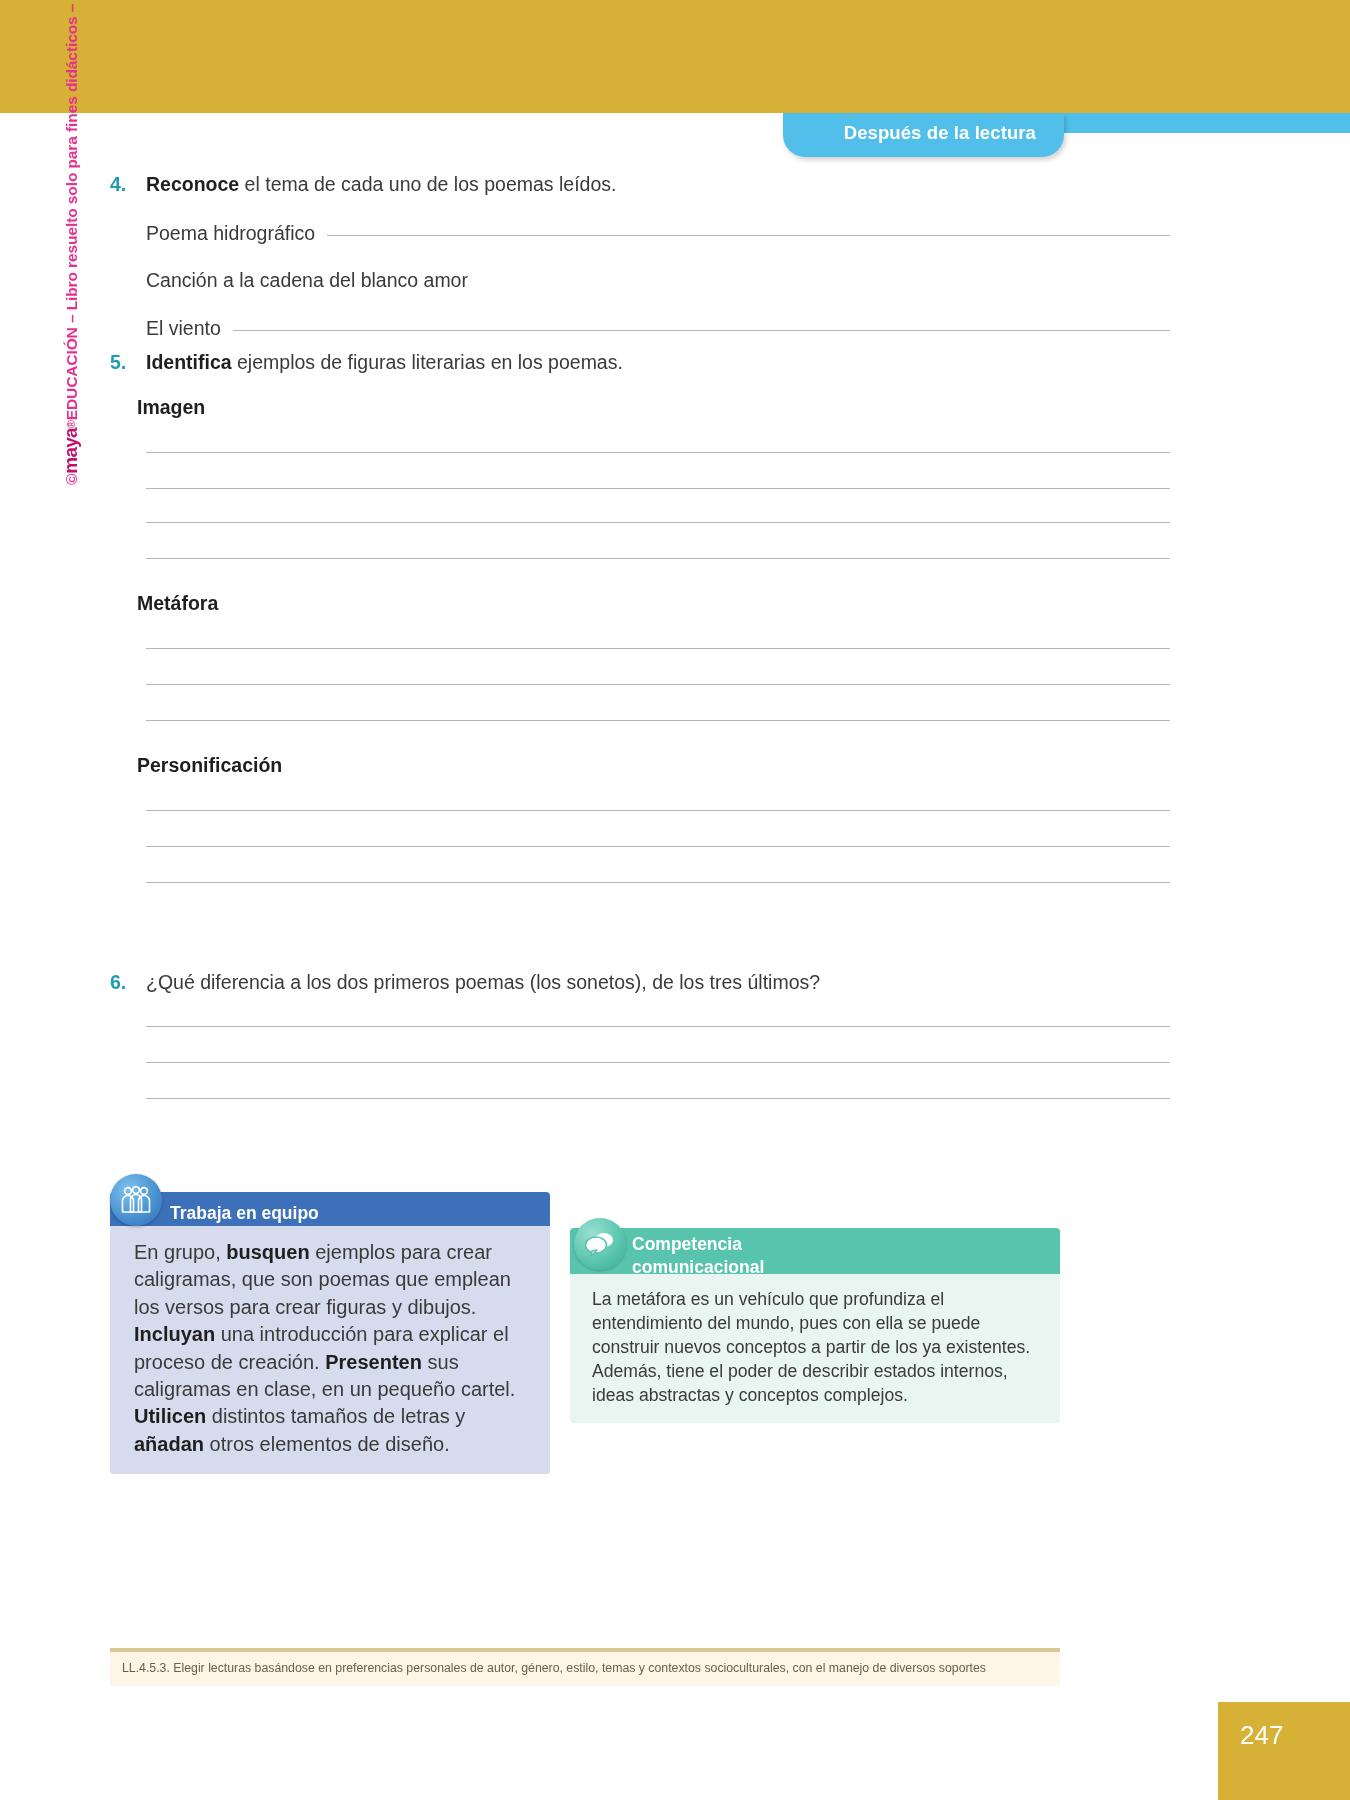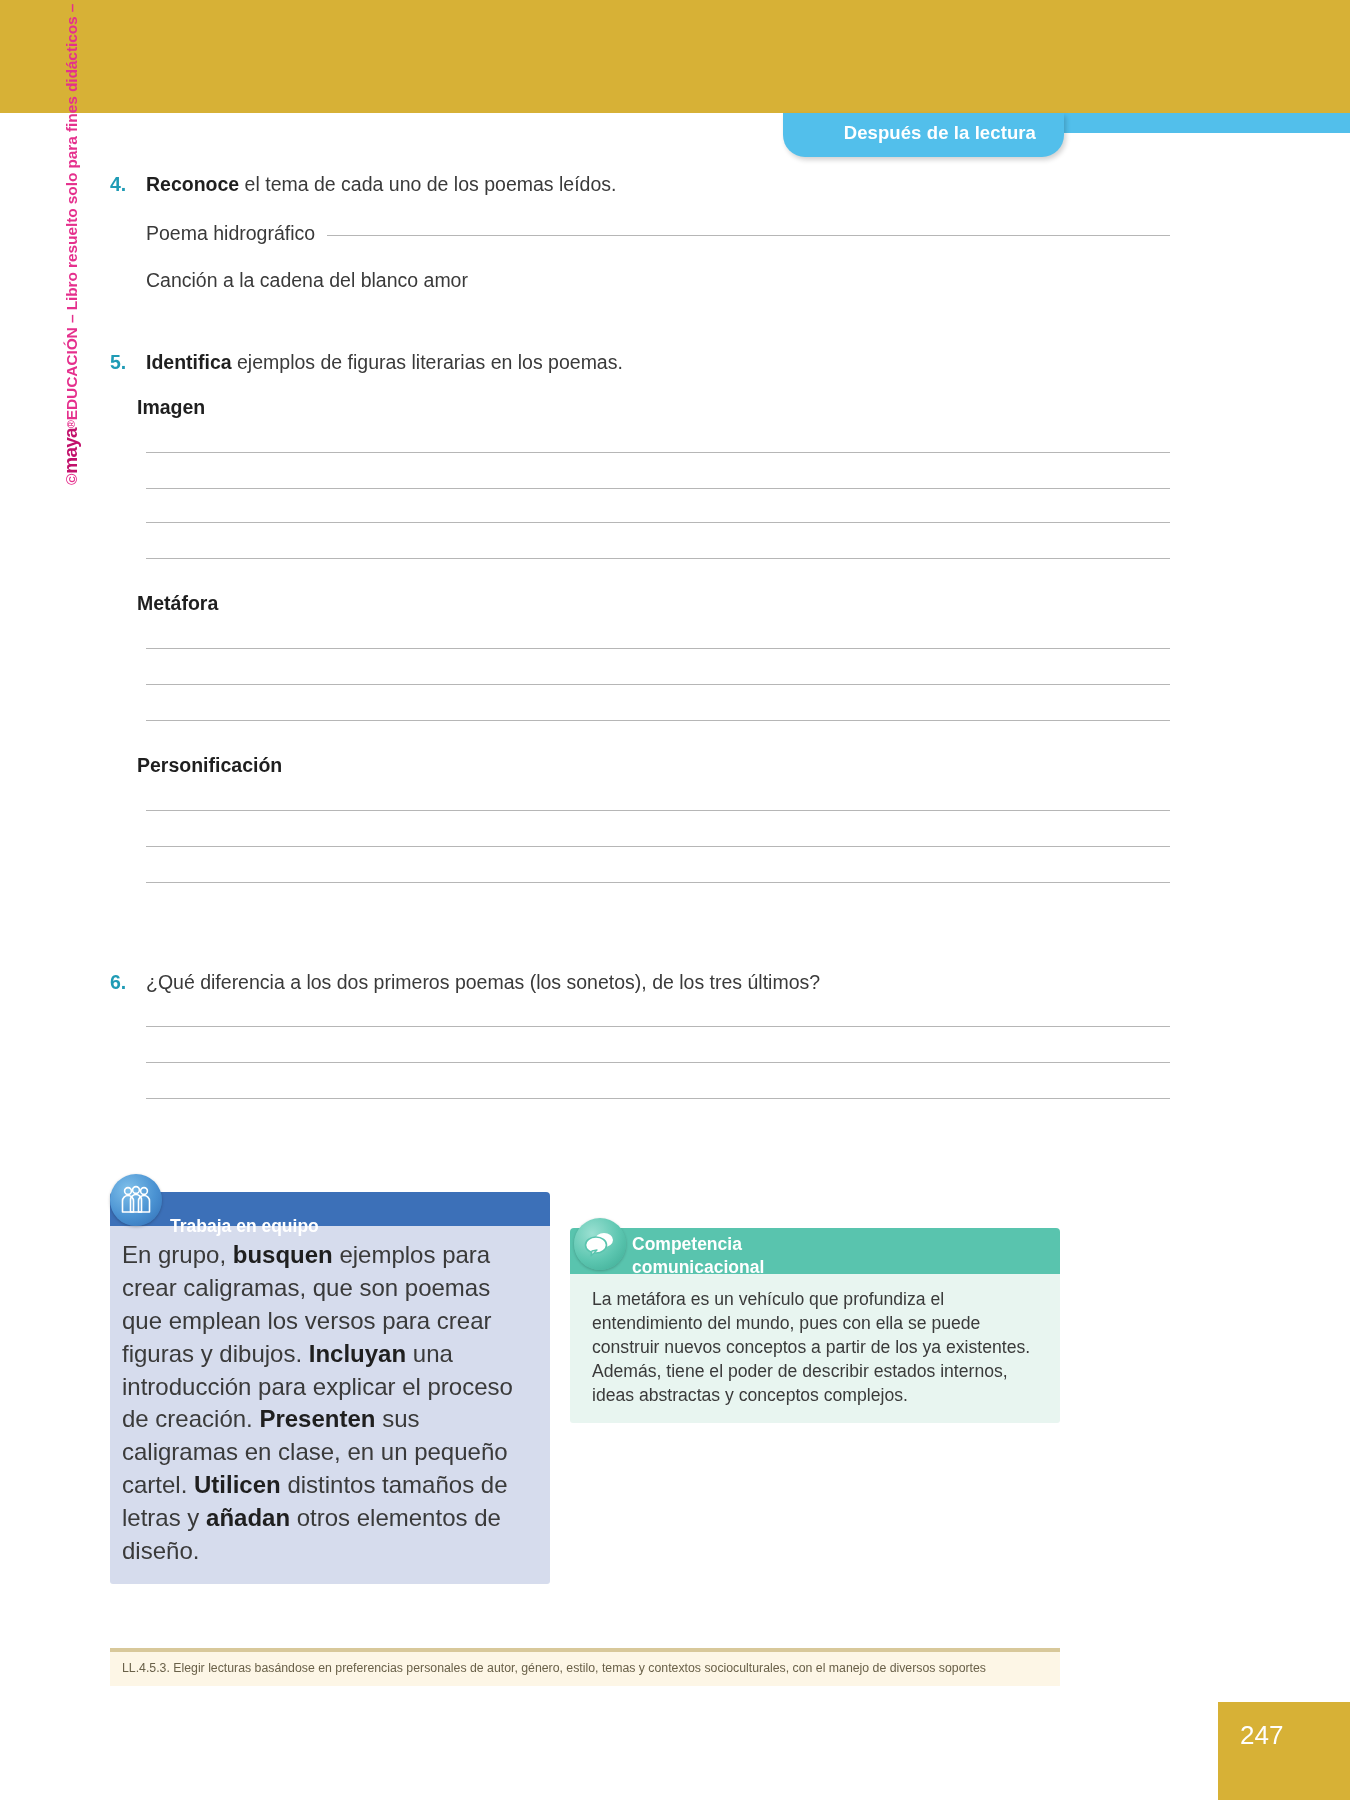--- a/index.html
+++ b/index.html
@@ -143,42 +143,42 @@
   }
   #team-header {
     position: relative;
     height: 34px;
     background: #3c70b8;
     border-radius: 4px 4px 0 0;
   }
   #team-header .hdr-text {
     position: absolute;
     left: 60px;
-    top: 24px;
+    top: 11px;
     color: #ffffff;
     font-size: 17.5px;
     font-weight: bold;
   }
   .badge-circle {
     position: absolute;
     left: -0px;
     top: -18px;
     width: 52px;
     height: 52px;
     border-radius: 50%;
     background: radial-gradient(circle at 35% 30%, #7fc0ea 0%, #4a92d2 55%, #2f6cb4 100%);
     box-shadow: 0 1px 3px rgba(0,0,0,0.25);
     display: flex;
     align-items: center;
     justify-content: center;
   }
   #team-body {
     background: #d6dced;
-    padding: 13px 16px 16px 12px;
-    font-size: 24px;
+    padding: 13px 16px 16px 24px;
+    font-size: 20px;
     line-height: 1.37;
     color: #3a3a3a;
     border-radius: 0 0 3px 3px;
   }
   #team-body b { color: #1f1f1f; font-weight: bold; }
 
   #comp-box {
     position: absolute;
     left: 570px;
     top: 1228px;
@@ -278,20 +278,24 @@
       <span class="q-num">4.</span>
       <span class="q-text"><b>Reconoce</b><span> el tema de cada uno de los poemas leídos.</span></span>
     </div>
 
     <div class="item-row" style="margin-top:26px;">
       <span class="item-label">Poema hidrográfico</span>
       <span class="item-rule"></span>
     </div>
     <div class="item-row" style="margin-top:24px;flex-direction:column;">
       <span class="item-label">Canción a la cadena del blanco amor</span>
+      <span class="item-rule"></span>
+    </div>
+    <div class="item-row" style="margin-top:24px;">
+      <span class="item-label">El viento</span>
       <span class="item-rule"></span>
     </div>
   </div>
 
   <div class="q-block" style="top:200px;">
     <div class="q-head">
       <span class="q-num">5.</span>
       <span class="q-text"><b>Identifica</b><span> ejemplos de figuras literarias en los poemas.</span></span>
     </div>
 

